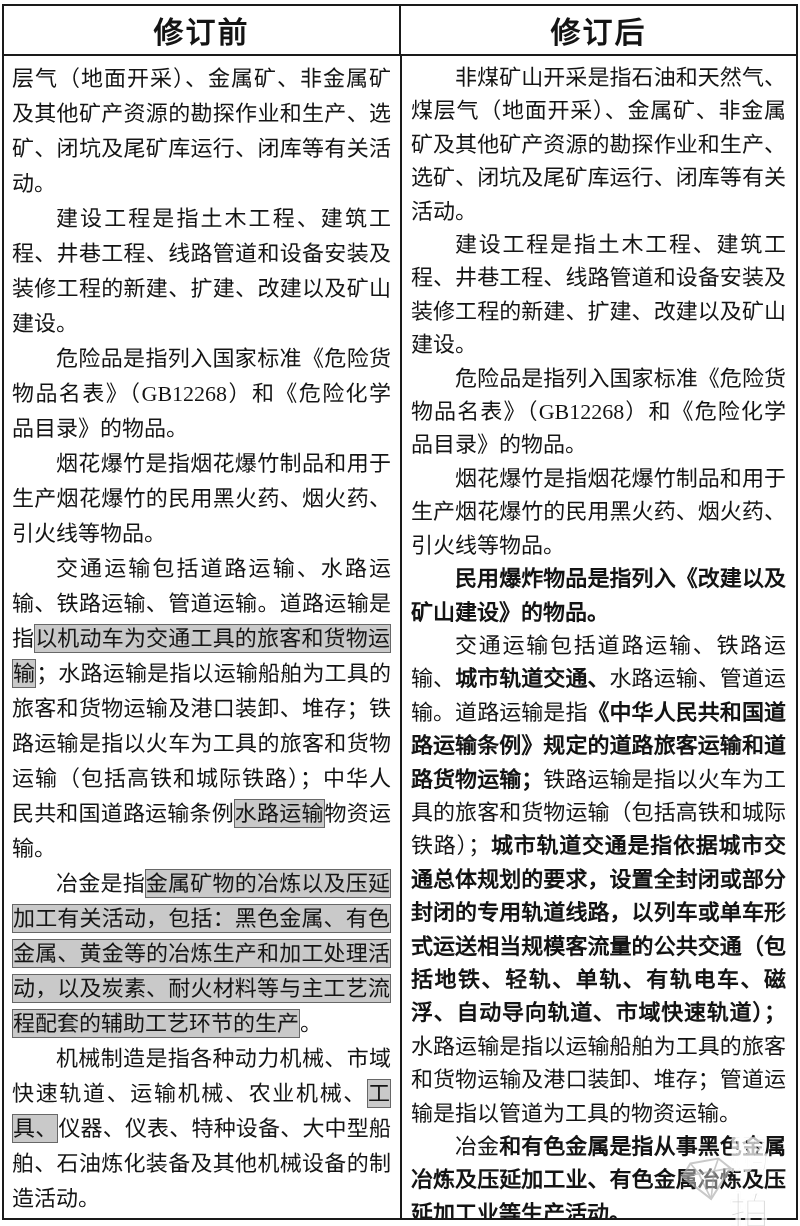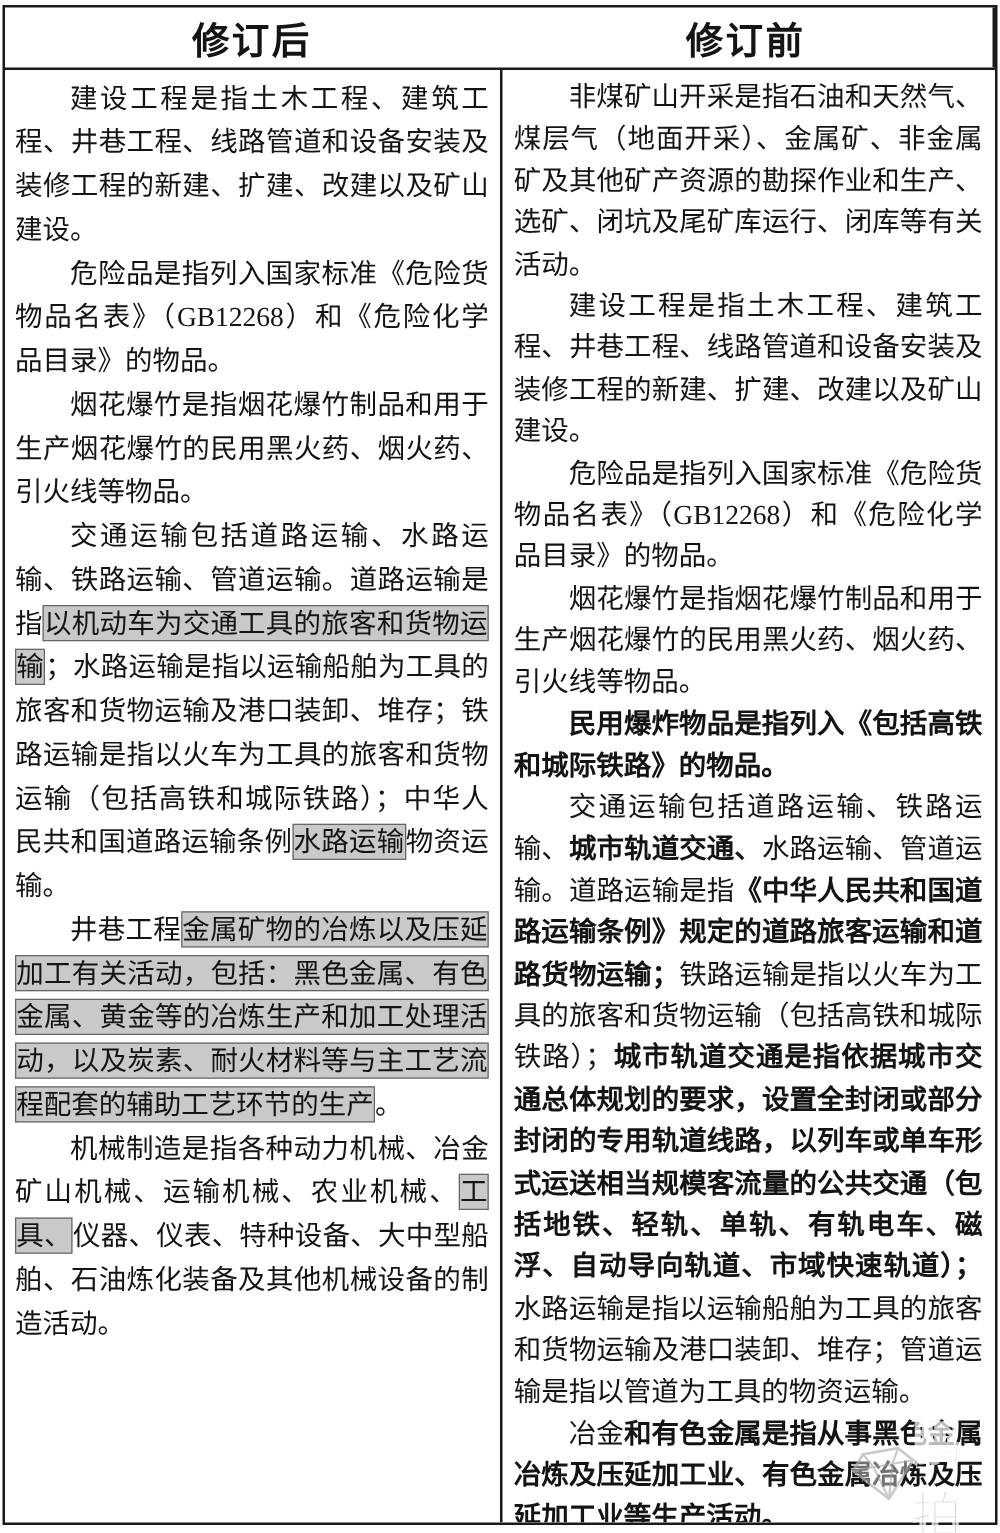--- a/index.html
+++ b/index.html
@@ -93,39 +93,40 @@
     letter-spacing:1px;
     margin-left:-4px;
   }
 </style>
 </head>
 <body>
 
 <div class="page">
   <div class="table">
     <div class="header-row">
+      <div class="header-cell first">修订前</div>
       <div class="header-cell">修订后</div>
-      <div class="header-cell first">修订前</div>
     </div>
     <div class="body-row">
       <div class="cell left" id="left-col">
+          <p class="para"><span class="run normal">层气（地面开采）、金属矿、非金属矿及其他矿产资源的勘探作业和生产、选矿、闭坑及尾矿库运行、闭库等有关活动。</span></p>
           <p class="para indent"><span class="run normal">建设工程是指土木工程、建筑工程、井巷工程、线路管道和设备安装及装修工程的新建、扩建、改建以及矿山建设。</span></p>
           <p class="para indent"><span class="run normal">危险品是指列入国家标准《危险货物品名表》（GB12268）和《危险化学品目录》的物品。</span></p>
           <p class="para indent"><span class="run normal">烟花爆竹是指烟花爆竹制品和用于生产烟花爆竹的民用黑火药、烟火药、引火线等物品。</span></p>
           <p class="para indent"><span class="run normal">交通运输包括道路运输、水路运输、铁路运输、管道运输。道路运输是指</span><span class="run highlight">以机动车为交通工具的旅客和货物运输</span><span class="run normal">；水路运输是指以运输船舶为工具的旅客和货物运输及港口装卸、堆存；铁路运输是指以火车为工具的旅客和货物运输（包括高铁和城际铁路）；中华人民共和国道路运输条例</span><span class="run highlight">水路运输</span><span class="run normal">物资运输。</span></p>
-          <p class="para indent"><span class="run normal">井巷工程</span><span class="run highlight">金属矿物的冶炼以及压延加工有关活动，包括：黑色金属、有色金属、黄金等的冶炼生产和加工处理活动，以及炭素、耐火材料等与主工艺流程配套的辅助工艺环节的生产</span><span class="run normal">。</span></p>
-          <p class="para indent"><span class="run normal">机械制造是指各种动力机械、冶金矿山机械、运输机械、农业机械、</span><span class="run highlight">工具、</span><span class="run normal">仪器、仪表、特种设备、大中型船舶、石油炼化装备及其他机械设备的制造活动。</span></p>
+          <p class="para indent"><span class="run normal">冶金是指</span><span class="run highlight">金属矿物的冶炼以及压延加工有关活动，包括：黑色金属、有色金属、黄金等的冶炼生产和加工处理活动，以及炭素、耐火材料等与主工艺流程配套的辅助工艺环节的生产</span><span class="run normal">。</span></p>
+          <p class="para indent"><span class="run normal">机械制造是指各种动力机械、市域快速轨道、运输机械、农业机械、</span><span class="run highlight">工具、</span><span class="run normal">仪器、仪表、特种设备、大中型船舶、石油炼化装备及其他机械设备的制造活动。</span></p>
           <p class="para indent"></p>
         </div>
       <div class="cell right" id="right-col">
           <p class="para indent"><span class="run normal">非煤矿山开采是指石油和天然气、煤层气（地面开采）、金属矿、非金属矿及其他矿产资源的勘探作业和生产、选矿、闭坑及尾矿库运行、闭库等有关活动。</span></p>
           <p class="para indent"><span class="run normal">建设工程是指土木工程、建筑工程、井巷工程、线路管道和设备安装及装修工程的新建、扩建、改建以及矿山建设。</span></p>
           <p class="para indent"><span class="run normal">危险品是指列入国家标准《危险货物品名表》（GB12268）和《危险化学品目录》的物品。</span></p>
           <p class="para indent"><span class="run normal">烟花爆竹是指烟花爆竹制品和用于生产烟花爆竹的民用黑火药、烟火药、引火线等物品。</span></p>
-          <p class="para indent"><span class="run bold">民用爆炸物品是指列入《包括高铁和城际铁路》的物品。</span></p>
+          <p class="para indent"><span class="run bold">民用爆炸物品是指列入《改建以及矿山建设》的物品。</span></p>
           <p class="para indent"><span class="run normal">交通运输包括道路运输、铁路运输、</span><span class="run bold">城市轨道交通、</span><span class="run normal">水路运输、管道运输。道路运输是指</span><span class="run bold">《中华人民共和国道路运输条例》规定的道路旅客运输和道路货物运输；</span><span class="run normal">铁路运输是指以火车为工具的旅客和货物运输（包括高铁和城际铁路）；</span><span class="run bold">城市轨道交通是指依据城市交通总体规划的要求，设置全封闭或部分封闭的专用轨道线路，以列车或单车形式运送相当规模客流量的公共交通（包括地铁、轻轨、单轨、有轨电车、磁浮、自动导向轨道、市域快速轨道）；</span><span class="run normal">水路运输是指以运输船舶为工具的旅客和货物运输及港口装卸、堆存；管道运输是指以管道为工具的物资运输。</span></p>
           <p class="para indent"><span class="run normal">冶金</span><span class="run bold">和有色金属是指从事黑色金属冶炼及压延加工业、有色金属冶炼及压延加工业等生产活动。</span></p>
         </div>
     </div>
   </div>
 
   <div class="watermark">
     <svg viewBox="0 0 40 34">
       <polygon points="9,2 31,2 39,11 20,32 1,11" fill="rgba(255,255,255,0.55)" stroke="#b5b5b5" stroke-width="1.6"></polygon>
       <path d="M1,11 L39,11 M9,2 L14,11 L20,32 M31,2 L26,11 L20,32" fill="none" stroke="#b5b5b5" stroke-width="1.3"></path>

